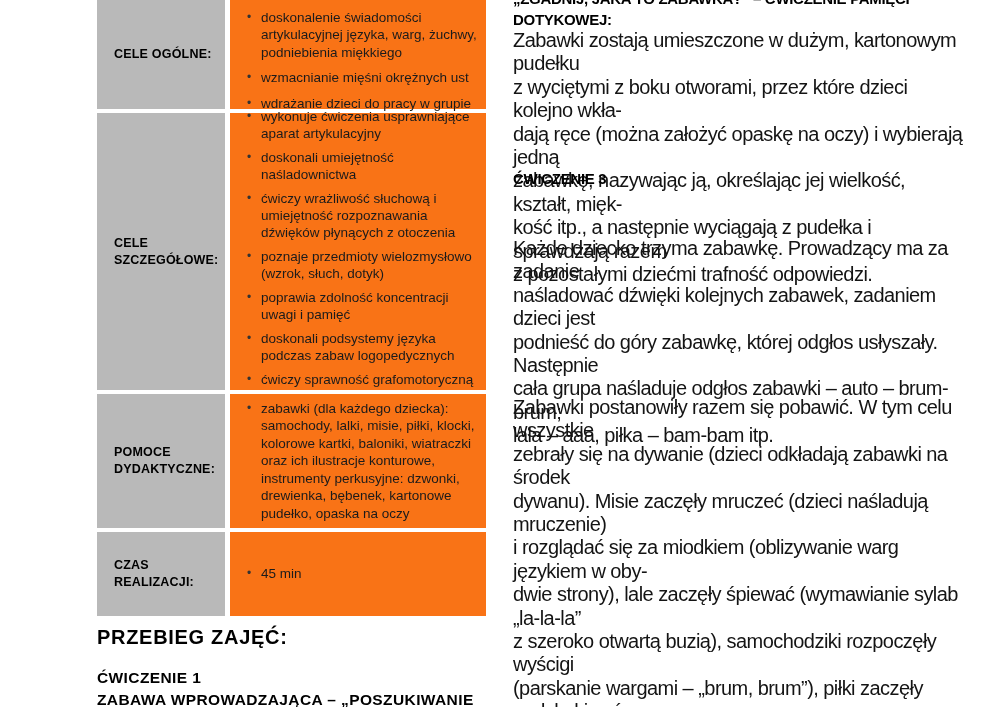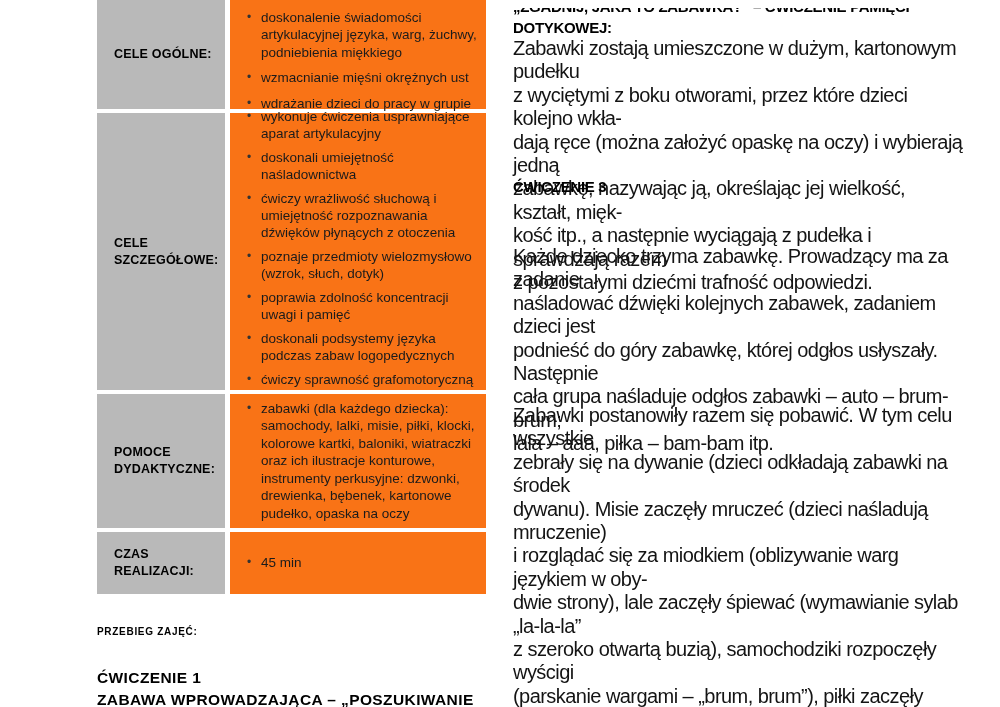--- a/index.html
+++ b/index.html
@@ -15,36 +15,36 @@
   .trow .tlabel{
     width:128px;flex:0 0 128px;background:#b9b9b9;box-sizing:border-box;
     display:flex;align-items:center;padding:0 6px 0 17px;
     font-weight:bold;font-size:12.5px;line-height:17px;letter-spacing:0.2px;
     color:#000;white-space:pre-line;
   }
   .trow .tcontent{
     flex:1;background:#f97316;box-sizing:border-box;
     padding:8px 8px 8px 16px;display:flex;flex-direction:column;justify-content:center;
   }
-  .r1{height:109px}.r2{height:277px}.r3{height:134px}.r4{height:62px}
+  .r1{height:109px}.r2{height:277px}.r3{height:134px}.r4{height:84px}
   .r1 .tcontent{justify-content:flex-start;padding-top:9px;}
   ul.bullets{list-style:none;margin:0;padding:0;font-size:13.5px;line-height:17.4px;color:#1b1b1b;}
   ul.bullets li{position:relative;padding-left:15px;margin-bottom:8px;}
   ul.bullets li:last-child{margin-bottom:0;}
   ul.bullets li::before{content:"•";position:absolute;left:1px;top:0;font-size:12px;color:#333;}
   .r2 ul.bullets{line-height:17px;}
   .r2 ul.bullets li{margin-bottom:7px;}
 
   
-  .lf-head{position:absolute;left:97px;top:626px;font-weight:bold;font-size:10px;letter-spacing:0.7px;color:#000;white-space:nowrap;}
+  .lf-head{position:absolute;left:97px;top:626px;font-weight:bold;font-size:20px;letter-spacing:0.7px;color:#000;white-space:nowrap;}
   .lf-ex{position:absolute;left:97px;top:669px;font-weight:bold;font-size:15.5px;letter-spacing:0.4px;color:#000;white-space:nowrap;}
   .lf-title{position:absolute;left:97px;top:691px;font-weight:bold;font-size:15.5px;letter-spacing:0.4px;color:#000;white-space:nowrap;}
 
   
-  .rcol{position:absolute;left:513px;top:8px;width:450px;height:615px;}
+  .rcol{position:absolute;left:513px;top:0;width:450px;height:615px;}
   .rg{position:absolute;left:0;right:0;}
   .rtext{font-size:20px;line-height:23.4px;letter-spacing:-0.55px;white-space:pre-line;color:#141414;}
   .rhead{font-weight:bold;font-size:15px;line-height:23.5px;letter-spacing:-0.3px;white-space:pre-line;color:#000;}
   .clip-head{top:0;height:7px;overflow:hidden;}
   .clip-head .rhead{margin-top:-13px;}
   .g-dot{top:8px;}
   .g-p1{top:29px;}
   .g-ex3{top:167px;}
   .g-p2{top:237px;}
   .g-ex4{top:354px;}

